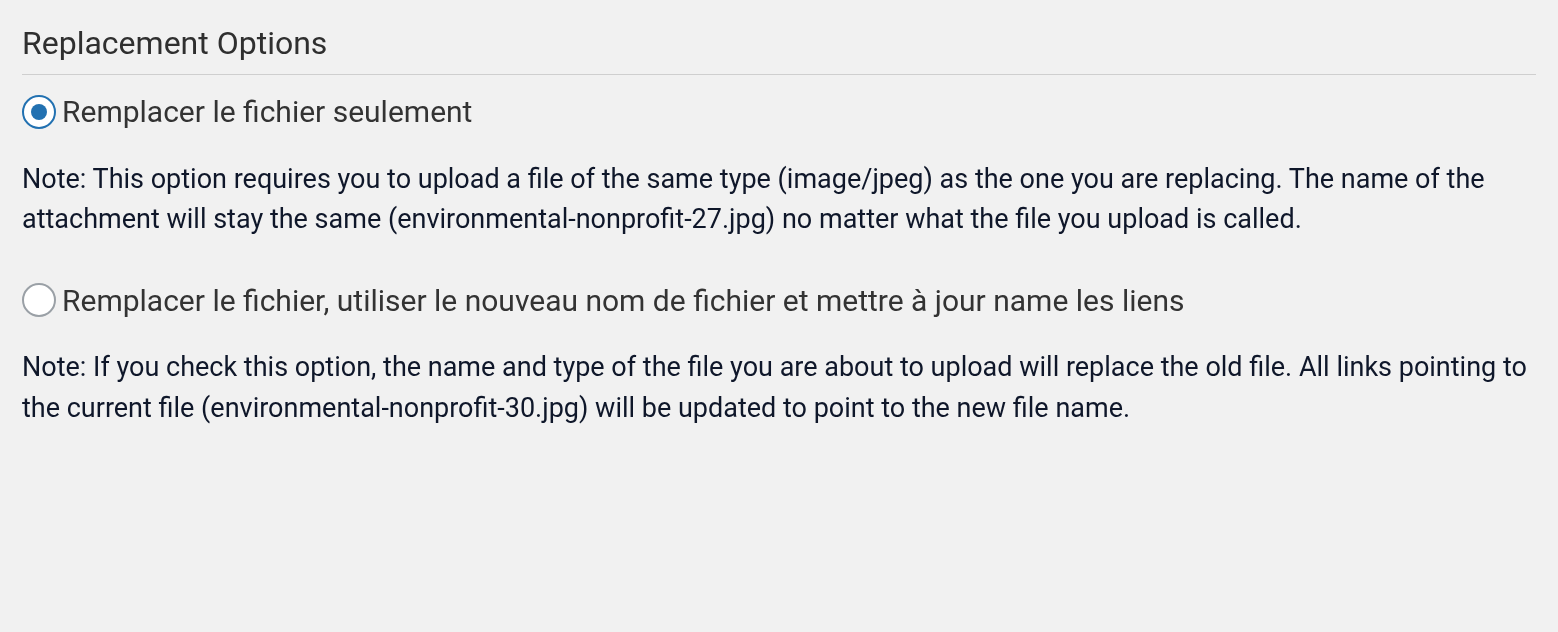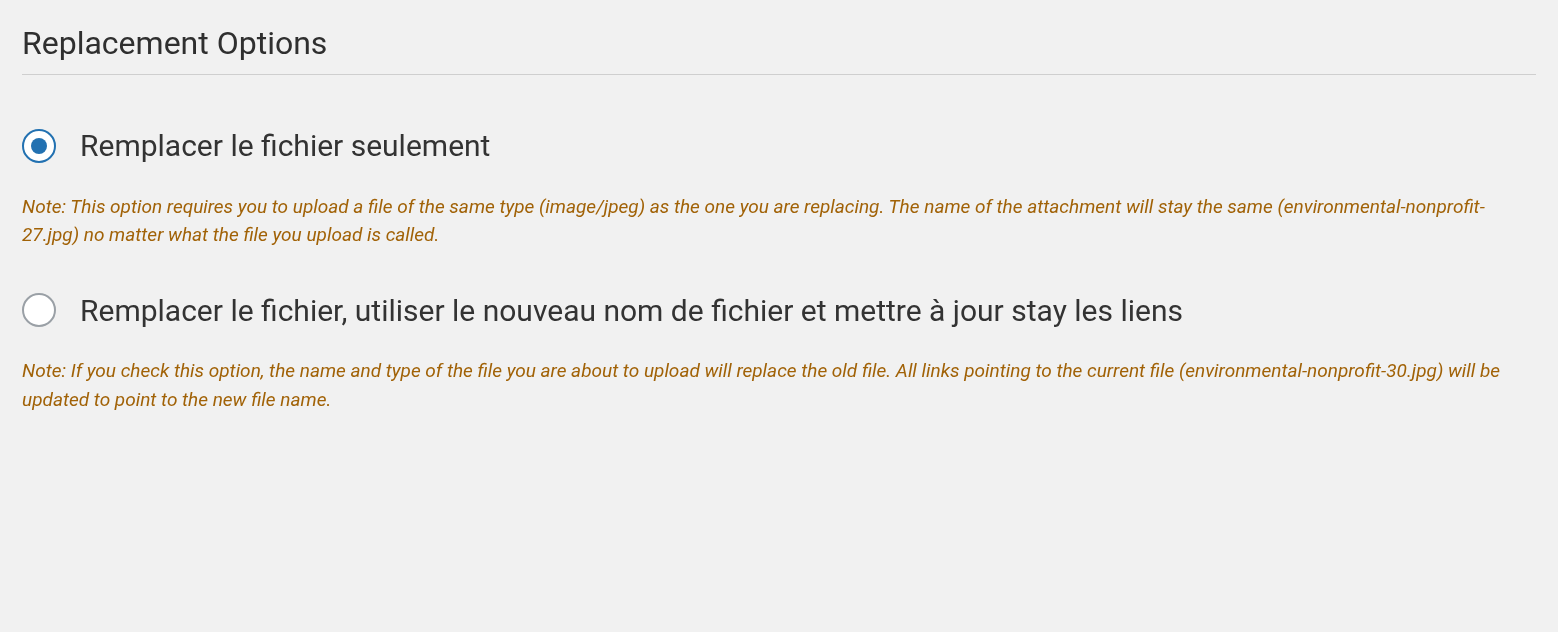--- a/index.html
+++ b/index.html
@@ -13,26 +13,26 @@
       padding: 24px 22px;
       color: #3c434a;
       width: 1558px;
     }
     h2.section-title {
       font-size: 32px;
       font-weight: 400;
       color: #2f2f2f;
       padding-bottom: 12px;
       border-bottom: 1px solid #cfcfcf;
-      margin-bottom: 52px;
+      margin-bottom: 18px;
     }
     .option-row {
       display: flex;
       align-items: center;
-      gap: 24px;
+      gap: 6px;
       margin-bottom: 28px;
     }
     .radio {
       width: 34px;
       height: 34px;
       border: 2px solid #9aa0a6;
       border-radius: 50%;
       display: inline-flex;
       align-items: center;
       justify-content: center;
@@ -54,24 +54,23 @@
       display: block;
     }
     .option-label {
       font-size: 30px;
       font-weight: 400;
       color: #333;
       line-height: 1.25;
       cursor: pointer;
     }
     .note {
-      font-style: italic;
-      font-size: 19px;
+      font-size: 27px;
       line-height: 1.5;
-      color: #a16207;
+      color: #0f172a;
       margin-bottom: 42px;
       max-width: 1510px;
     }
     .note:last-child {
       margin-bottom: 0;
     }
   </style>
 </head>
 <body>
 
@@ -83,16 +82,16 @@
   </span>
   <span class="option-label">Remplacer le fichier seulement</span>
 </div>
 
 <p class="note">Note: This option requires you to upload a file of the same type (image/jpeg) as the one you are replacing. The name of the attachment will stay the same (environmental-nonprofit-27.jpg) no matter what the file you upload is called.</p>
 
 <div class="option-row">
   <span class="radio">
     
   </span>
-  <span class="option-label">Remplacer le fichier, utiliser le nouveau nom de fichier et mettre à jour stay les liens</span>
+  <span class="option-label">Remplacer le fichier, utiliser le nouveau nom de fichier et mettre à jour name les liens</span>
 </div>
 
 <p class="note">Note: If you check this option, the name and type of the file you are about to upload will replace the old file. All links pointing to the current file (environmental-nonprofit-30.jpg) will be updated to point to the new file name.</p>
 
 </body></html>

